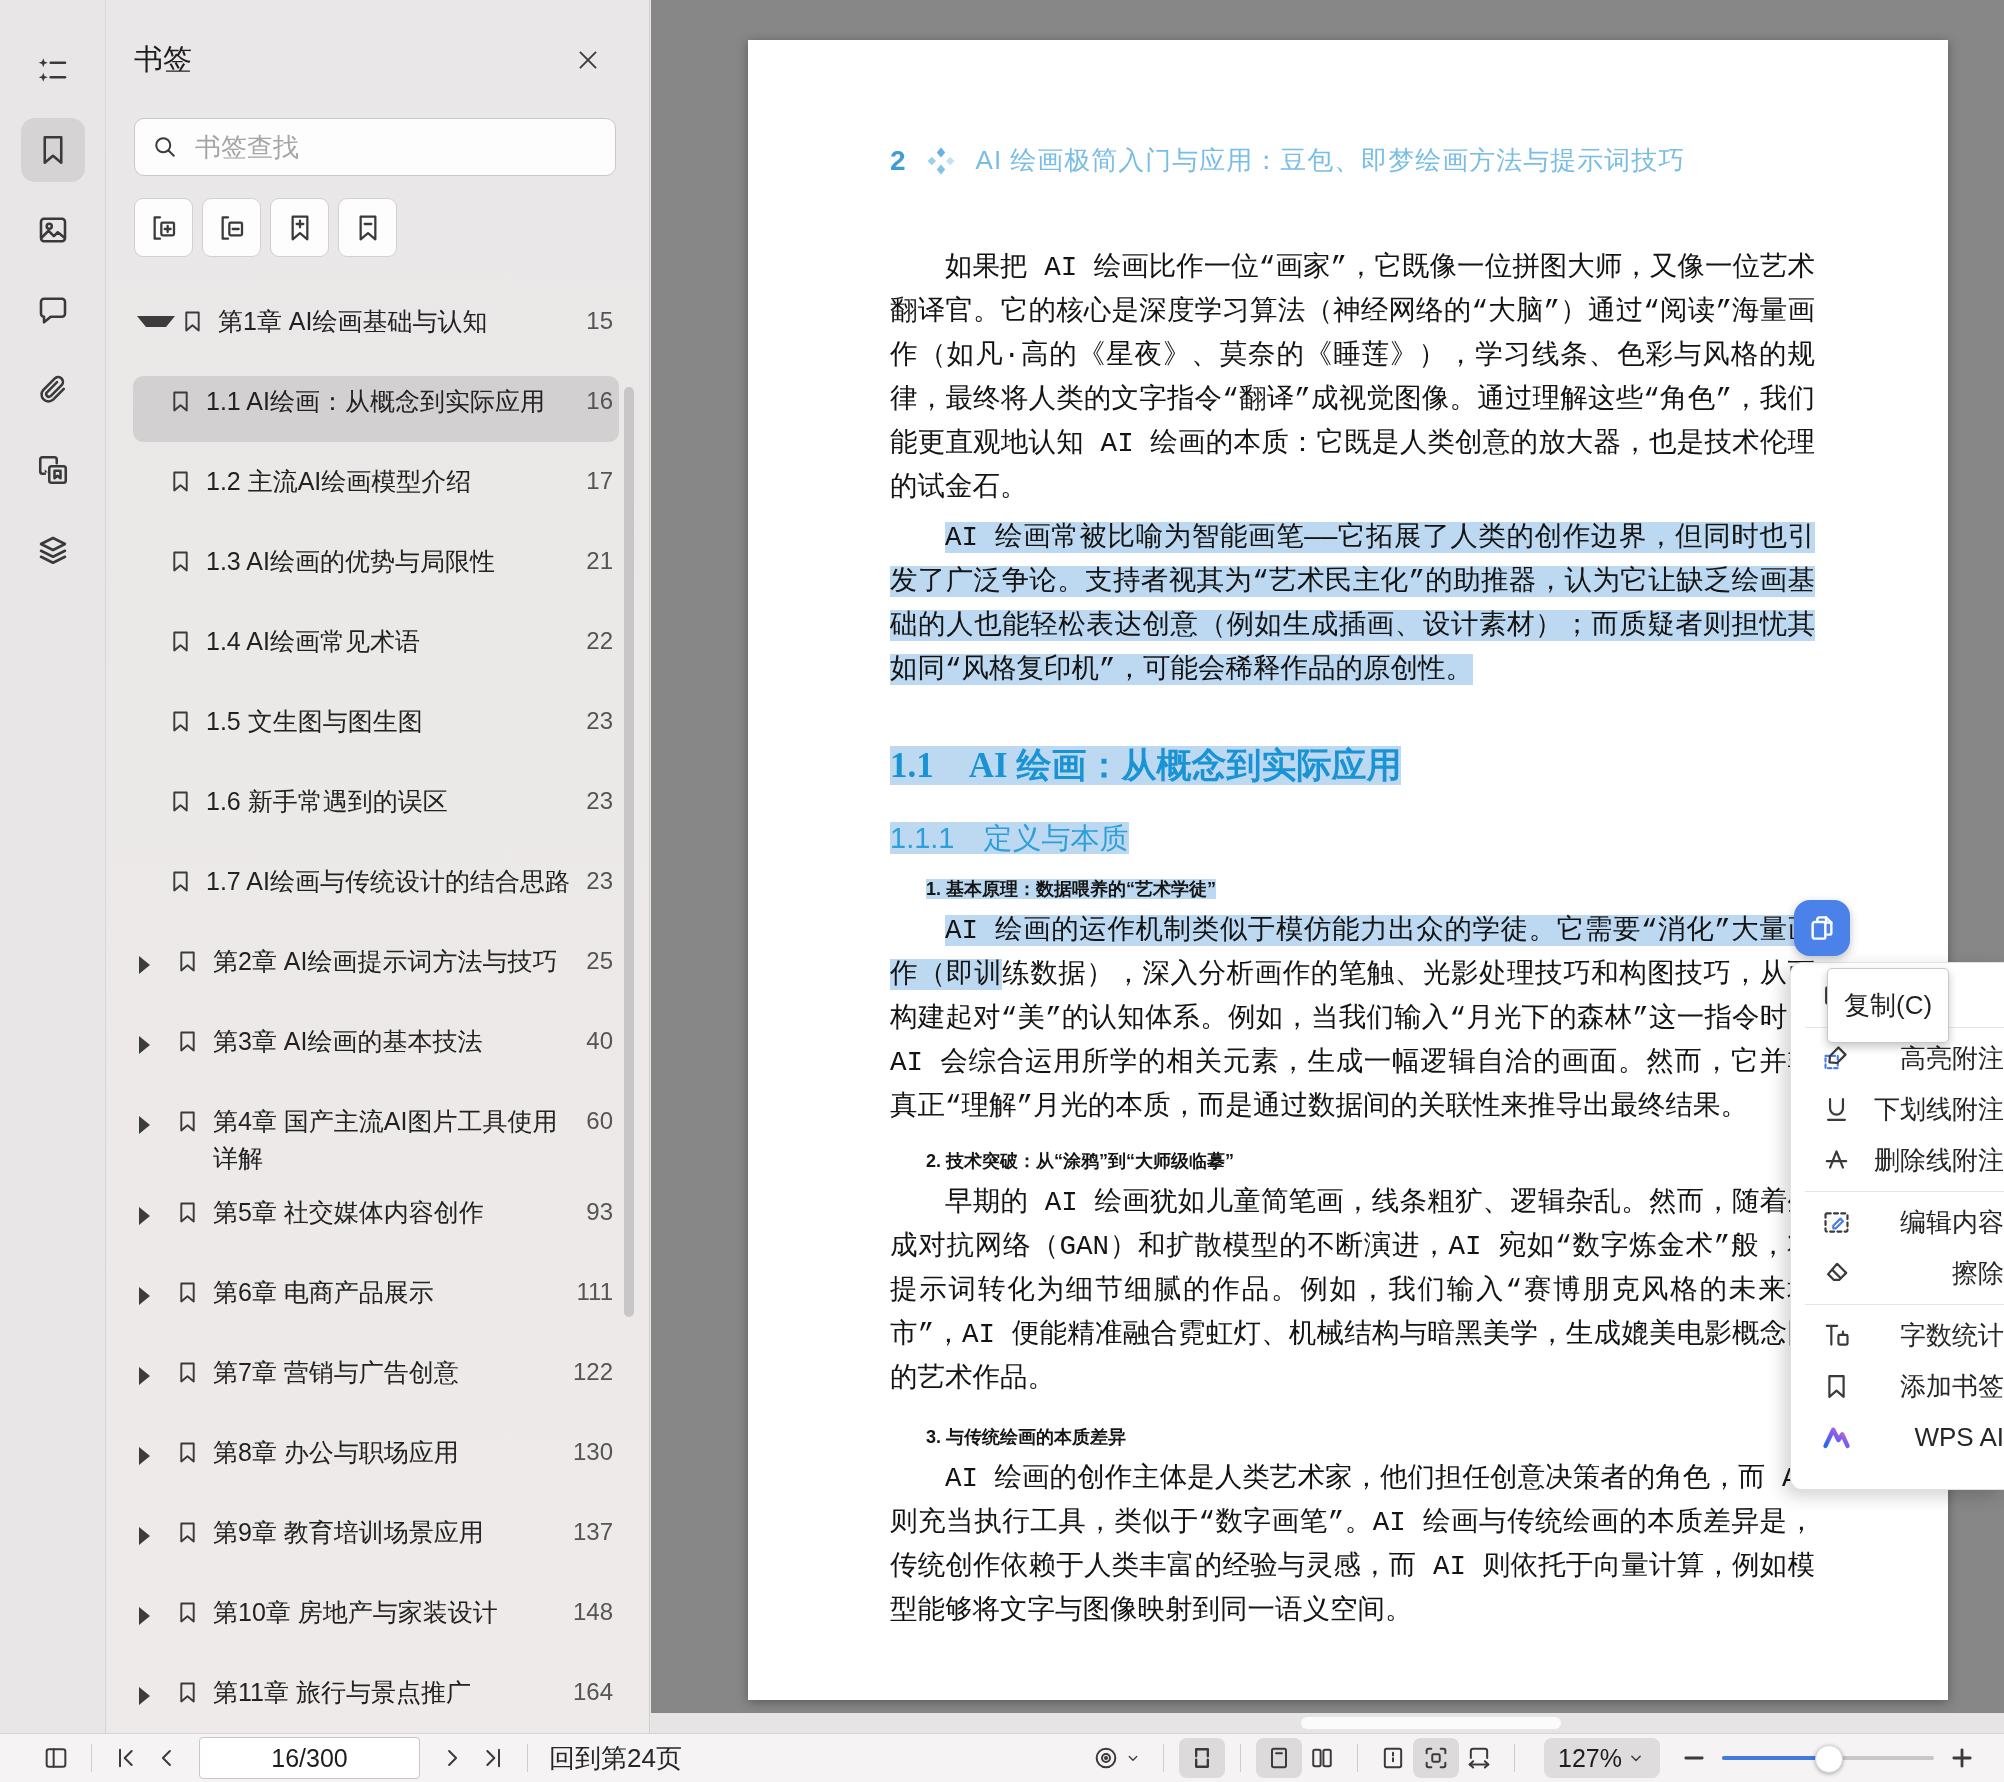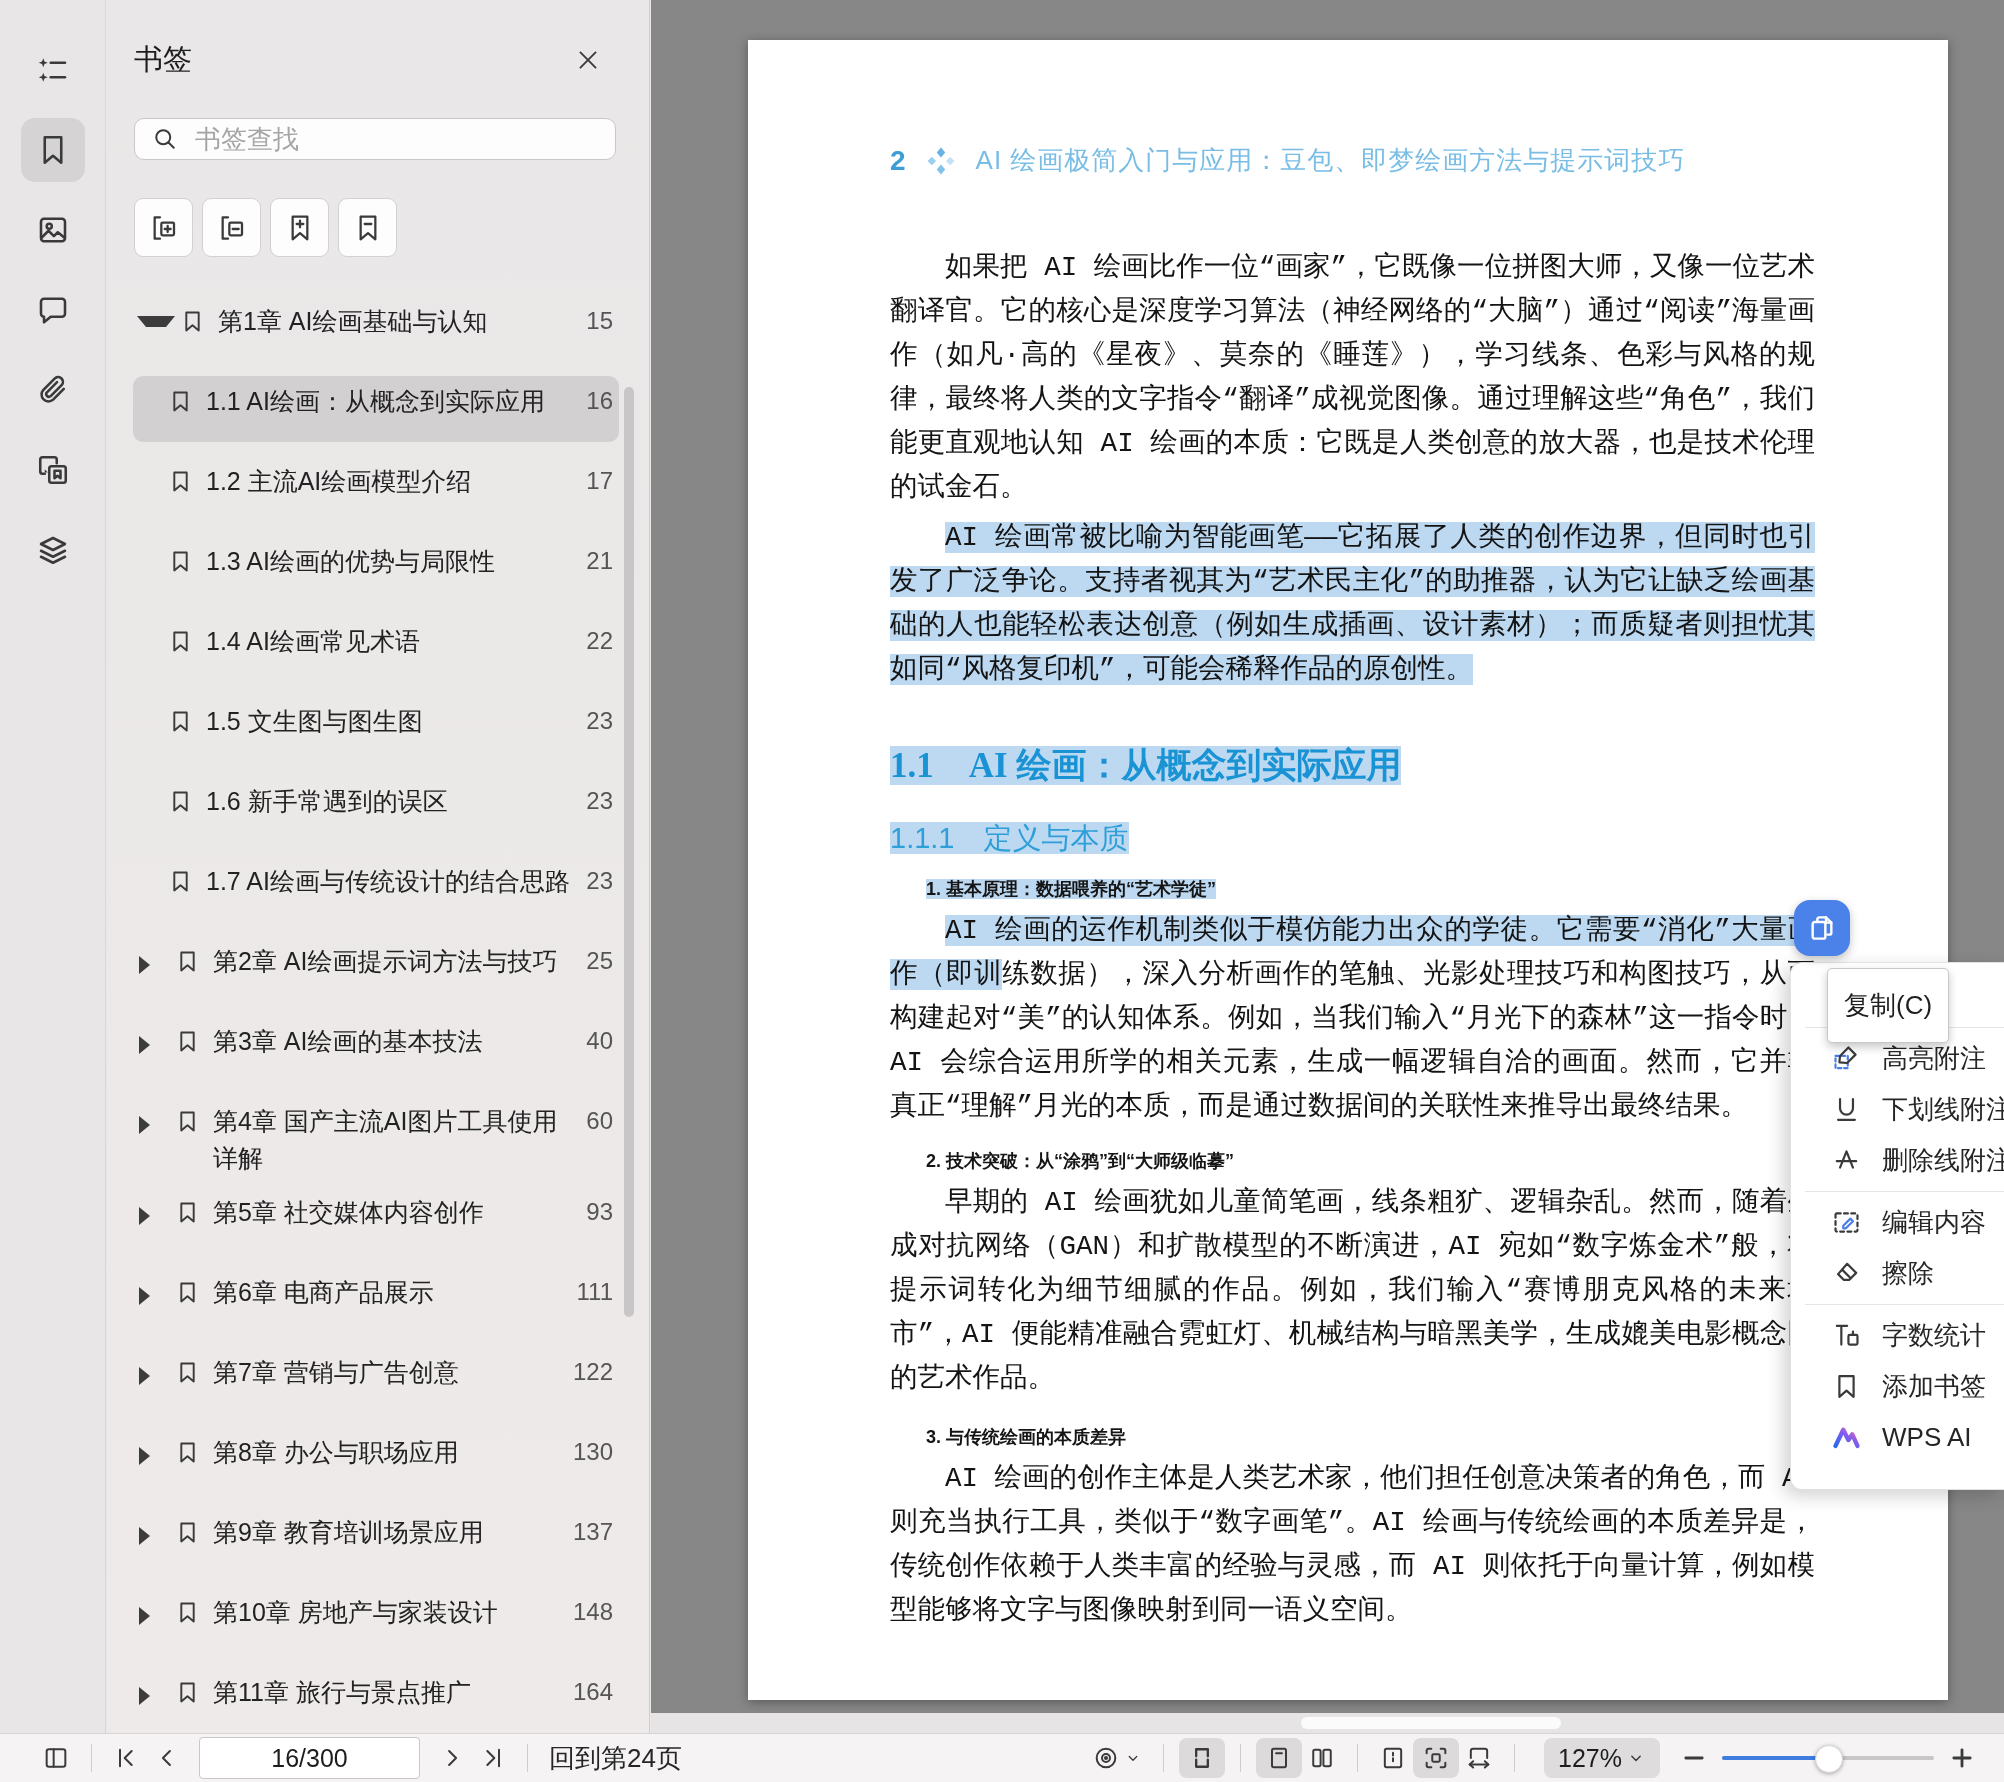--- a/index.html
+++ b/index.html
@@ -12,21 +12,21 @@
   .rail-btn.active{background:#d5d3d3;}
   .ic{fill:none;stroke:#3a3a3a;stroke-width:1.7;stroke-linecap:round;stroke-linejoin:round;}
   .rail-btn svg{width:36px;height:36px;}
 
   
   .panel{position:absolute;left:107px;top:0;width:543px;height:1733px;background:linear-gradient(180deg,#e9e7e7,#efeaea);box-sizing:border-box;border-right:1px solid #cfcdcd;}
   .panel-head{position:absolute;left:27px;top:40px;right:44px;display:flex;align-items:center;justify-content:space-between;}
   .panel-title{font-size:29px;color:#1d1d1d;font-weight:500;}
   .close-btn{width:34px;height:34px;display:flex;align-items:center;justify-content:center;}
   .close-btn svg{width:26px;height:26px;}
-  .search{position:absolute;left:27px;top:118px;right:33px;height:42px;background:#fdfdfd;border:1px solid #c9c7c7;border-radius:10px;display:flex;align-items:center;padding:0 16px;box-sizing:border-box;gap:14px;}
+  .search{position:absolute;left:27px;top:118px;right:33px;height:58px;background:#fdfdfd;border:1px solid #c9c7c7;border-radius:10px;display:flex;align-items:center;padding:0 16px;box-sizing:border-box;gap:14px;}
   .search svg{width:28px;height:28px;flex:0 0 auto;}
   .search input{border:none;outline:none;background:transparent;font-size:26px;color:#333;width:100%;font-family:"Liberation Sans",sans-serif;}
   .search input::placeholder{color:#a6a4a4;}
   .tools{position:absolute;left:27px;top:198px;display:flex;gap:9px;}
   .tool-btn{width:57px;height:57px;background:#fdfdfd;border:1px solid #d2d0d0;border-radius:9px;display:flex;align-items:center;justify-content:center;}
   .tool-btn svg{width:32px;height:32px;}
 
   .tree{position:absolute;left:0;top:296px;right:0;bottom:0;display:flex;flex-direction:column;gap:14px;padding:0 30px 0 26px;}
   .row{display:flex;align-items:flex-start;min-height:52px;padding:7px 6px;border-radius:10px;}
   .row.sel-row{background:#d2d0d0;}
@@ -56,21 +56,21 @@
   #p3{margin-bottom:14px;}
   #sub2{margin-top:20px;}
   #sub3{margin-top:24px;}
   .h-scroll{position:absolute;left:0;right:0;bottom:0;height:20px;background:#e6e4e4;}
   .h-thumb{position:absolute;left:650px;top:4px;width:260px;height:12px;background:#fbfbfb;border-radius:6px;}
 
   
   .copy-fab{position:absolute;left:1794px;top:900px;width:56px;height:56px;border-radius:16px;background:#4a82e9;display:flex;align-items:center;justify-content:center;box-shadow:0 3px 8px rgba(0,0,0,.25);z-index:6;}
   .copy-fab svg{width:32px;height:32px;fill:none;stroke:#ffffff;stroke-width:1.8;stroke-linecap:round;stroke-linejoin:round;}
   .ctx-menu{position:absolute;left:1790px;top:962px;width:214px;height:528px;background:#ffffff;border:1px solid #e2e0e0;border-right:none;border-radius:12px 0 0 12px;box-shadow:-6px 6px 18px rgba(0,0,0,.18);z-index:5;box-sizing:border-box;padding-top:8px;}
-  .ctx-row{display:flex;align-items:center;gap:20px;height:51px;padding-left:40px;font-size:26px;color:#262626;white-space:nowrap;}
+  .ctx-row{display:flex;align-items:center;gap:20px;height:51px;padding-left:30px;font-size:26px;color:#262626;white-space:nowrap;justify-content:space-between;}
   .ctx-row svg{width:31px;height:31px;flex:0 0 31px;}
   .ctx-div{height:1px;background:#e6e4e4;margin:5px 0 5px 14px;}
   .tooltip{position:absolute;left:1827px;top:968px;height:57px;line-height:57px;padding:8px 16px;background:#ffffff;border:1px solid #c9c7c7;border-radius:5px;box-shadow:0 4px 10px rgba(0,0,0,.22);font-size:26px;color:#1f1f1f;z-index:7;}
 
   
   .bottom-bar{position:absolute;left:0;top:1733px;width:2004px;height:49px;background:#f5f3f3;border-top:1px solid #d6d4d4;display:flex;align-items:center;box-sizing:border-box;padding:0 22px 0 36px;}
   .bb-btn{display:flex;align-items:center;justify-content:center;height:40px;padding:0 6px;border-radius:8px;}
   .bb-btn svg{width:28px;height:28px;}
   .bb-btn.hl{background:#dcdada;padding:0 9px;}
   .bb-sep{width:1px;height:28px;background:#cfcdcd;margin:0 15px;flex:0 0 1px;}

